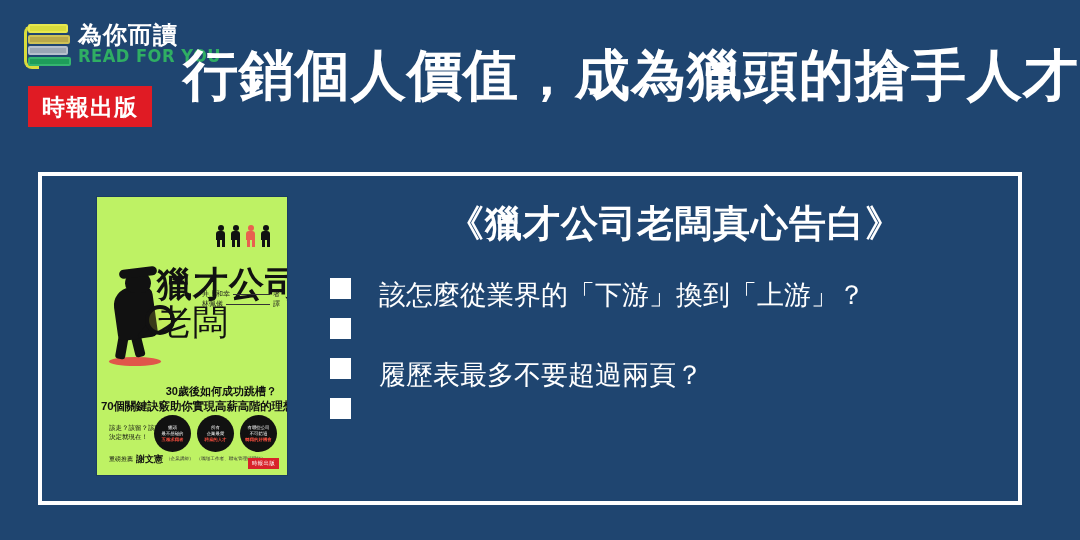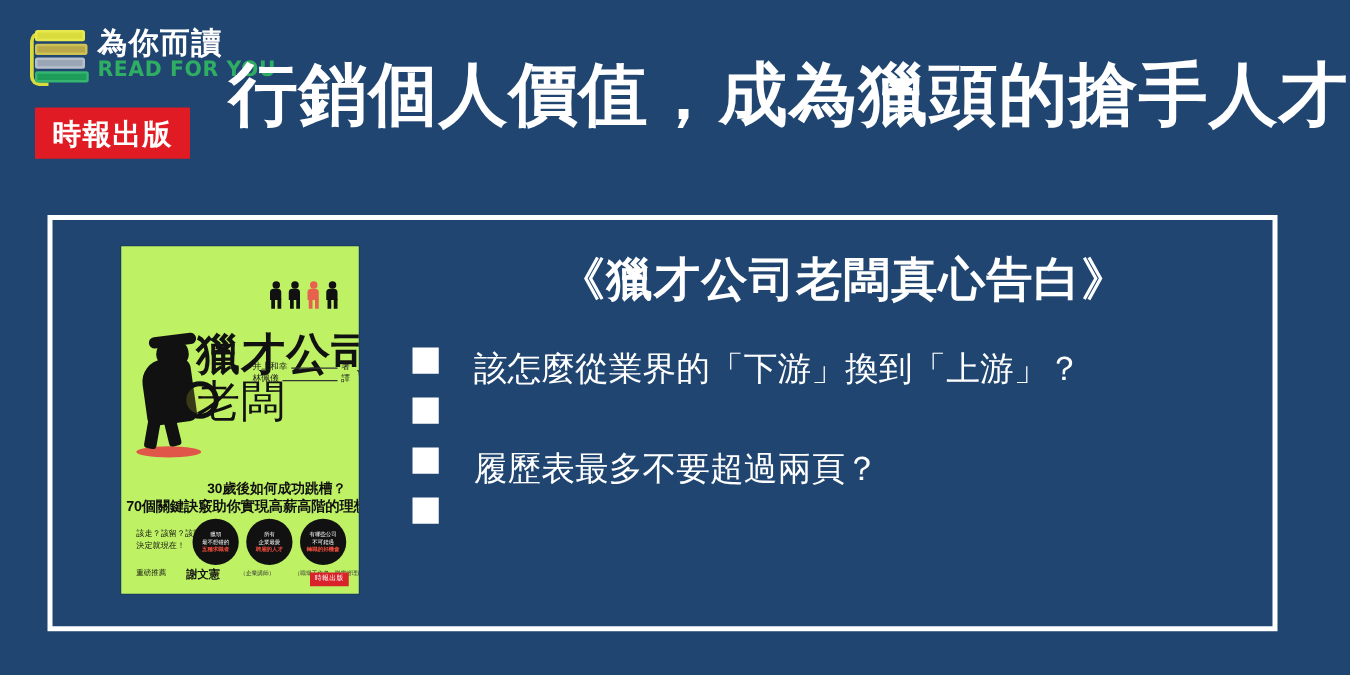--- a/index.html
+++ b/index.html
@@ -66,21 +66,21 @@
   .cv-author{position:absolute;left:105px;top:92px;width:78px;color:#1b1b1b;font-size:7px;line-height:10px;}
   .cv-author .ln{display:flex;align-items:center;gap:3px;white-space:nowrap;}
   .cv-author .rule{flex:1;height:1px;background:#333;}
   .cv-sub1{position:absolute;left:10px;top:188px;width:170px;text-align:right;color:#111;font-size:11px;font-weight:700;line-height:13px;white-space:nowrap;}
   .cv-sub2{position:absolute;left:4px;top:202px;width:182px;text-align:center;color:#111;font-size:11.5px;font-weight:700;line-height:14px;white-space:nowrap;letter-spacing:-.2px;}
   .cv-note{position:absolute;left:12px;top:226px;width:74px;color:#111;font-size:6.5px;line-height:9px;}
   .badges{position:absolute;right:10px;top:218px;display:flex;gap:6px;}
   .badge{width:37px;height:37px;border-radius:50%;background:#111;color:#fff;display:flex;flex-direction:column;
          align-items:center;justify-content:center;font-size:4.4px;line-height:6px;text-align:center;padding:2px;box-sizing:border-box;}
   .badge .hl{color:#ef4b3c;font-weight:700;}
-  .cv-rec{position:absolute;left:12px;top:258px;display:flex;align-items:center;gap:16px;color:#111;font-size:6px;line-height:8px;white-space:nowrap;}
+  .cv-rec{position:absolute;left:12px;top:258px;display:flex;align-items:center;gap:3px;color:#111;font-size:6px;line-height:8px;white-space:nowrap;}
   .cv-rec .name{font-size:9px;font-weight:700;}
   .cv-rec .tiny{font-size:4.6px;color:#333;}
   .cv-pub{position:absolute;right:8px;bottom:6px;background:#d8232a;color:#fff;font-size:5.5px;
           padding:2px 4px;letter-spacing:.3px;line-height:7px;}
 
   
   .book-title{position:absolute;left:330px;top:200px;width:690px;text-align:center;color:#ffffff;
               font-size:37px;line-height:48px;font-weight:700;letter-spacing:1px;white-space:nowrap;}
   .bullets{position:absolute;left:330px;top:278px;width:690px;}
   .bullet{display:flex;height:40px;}

